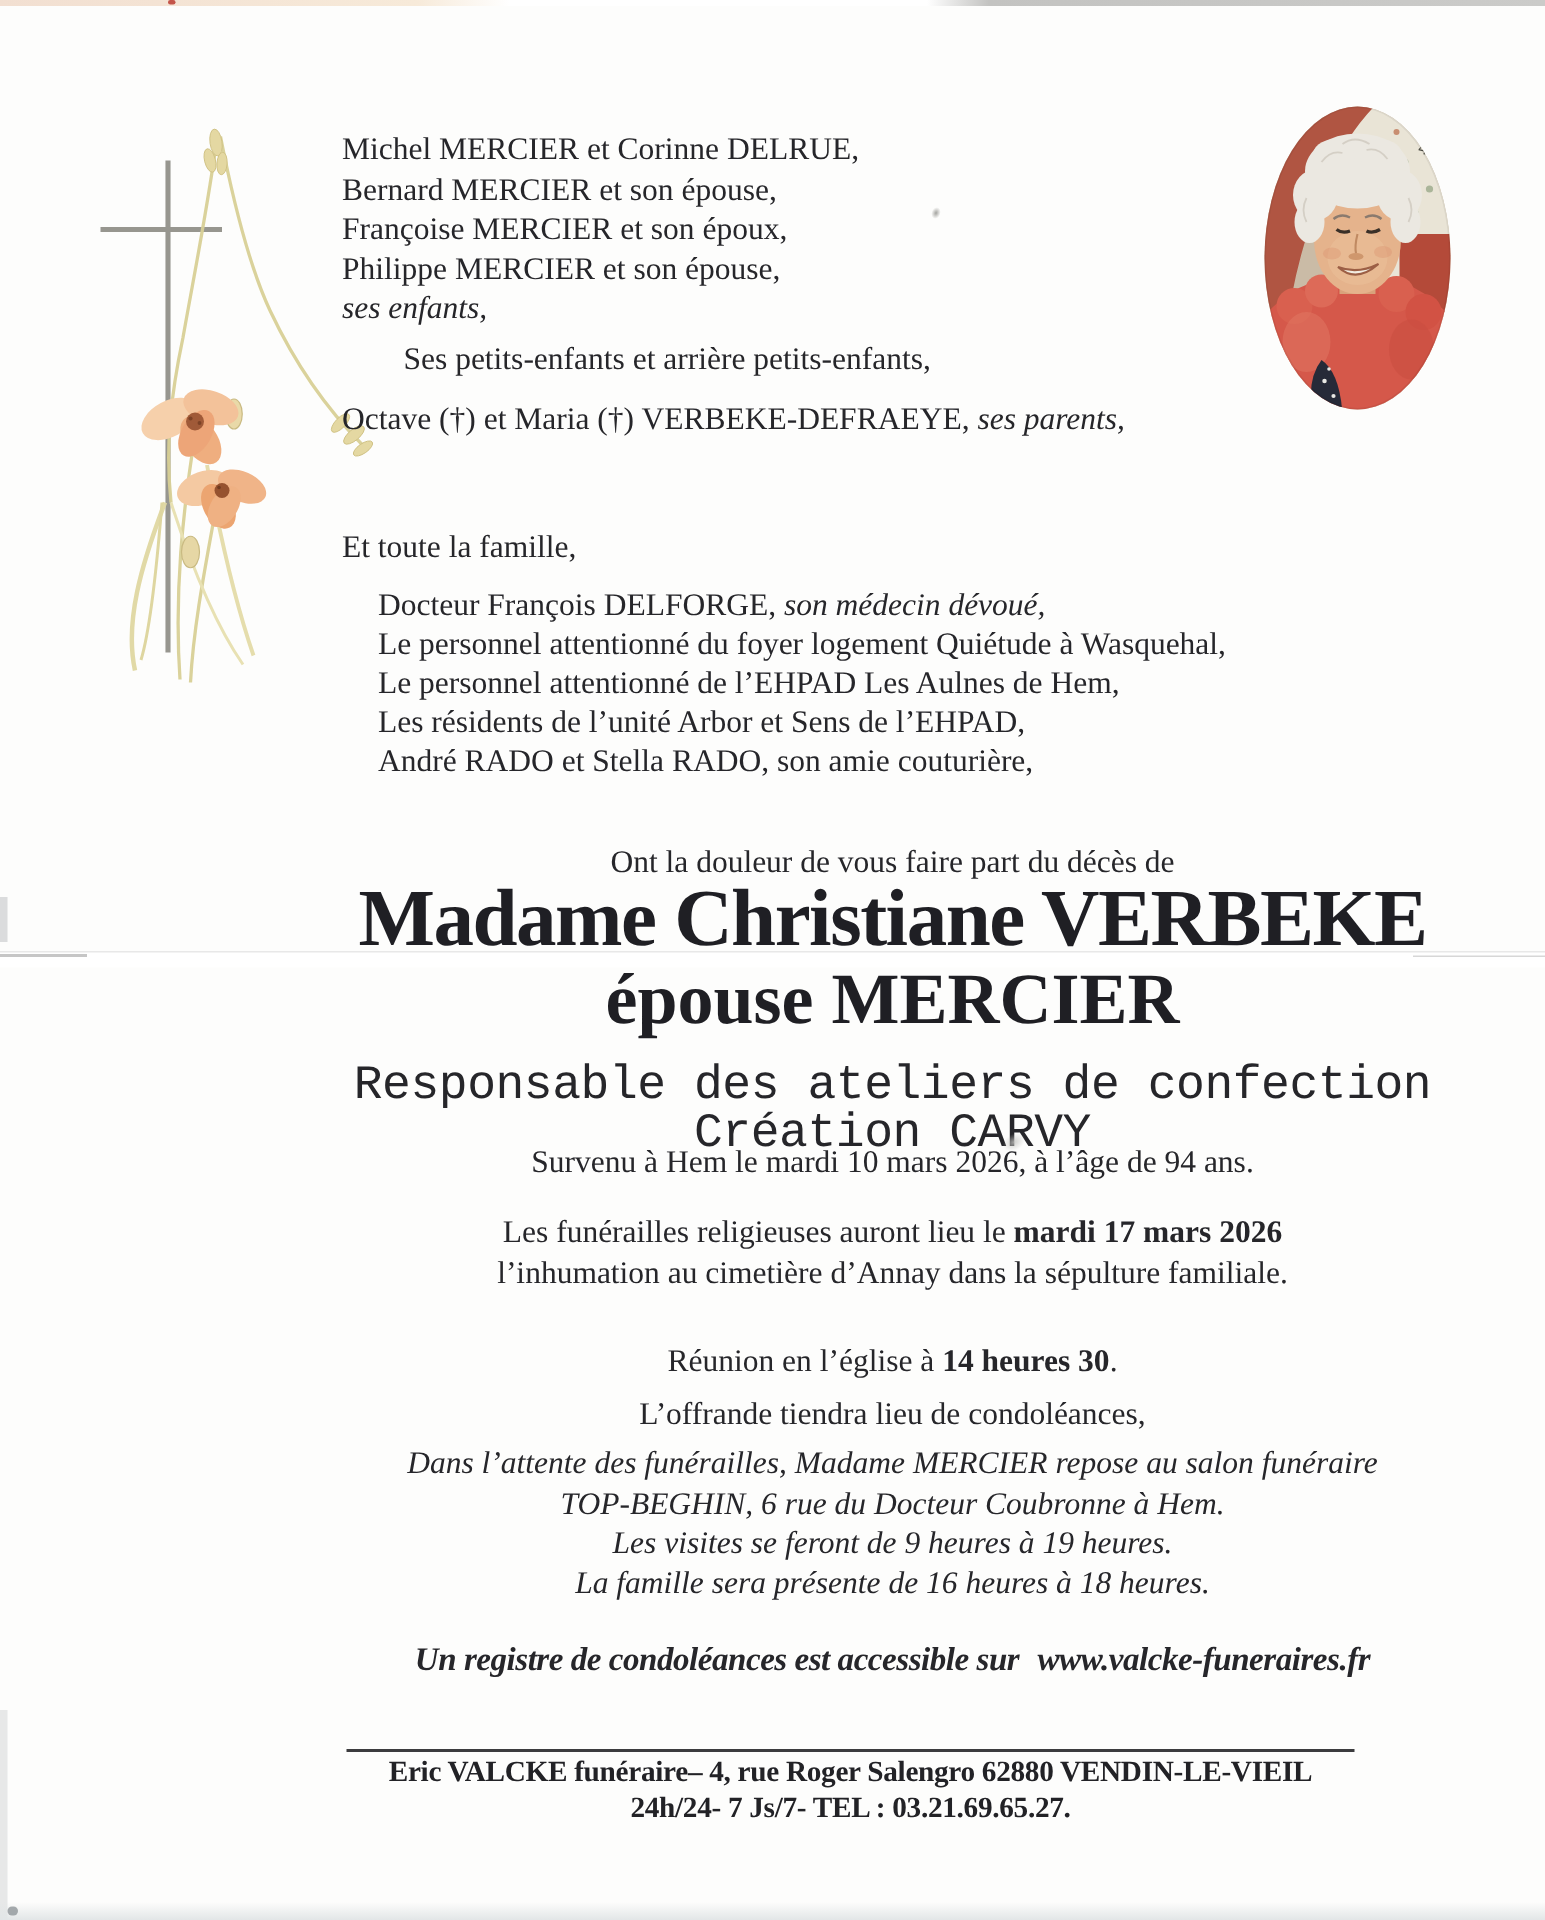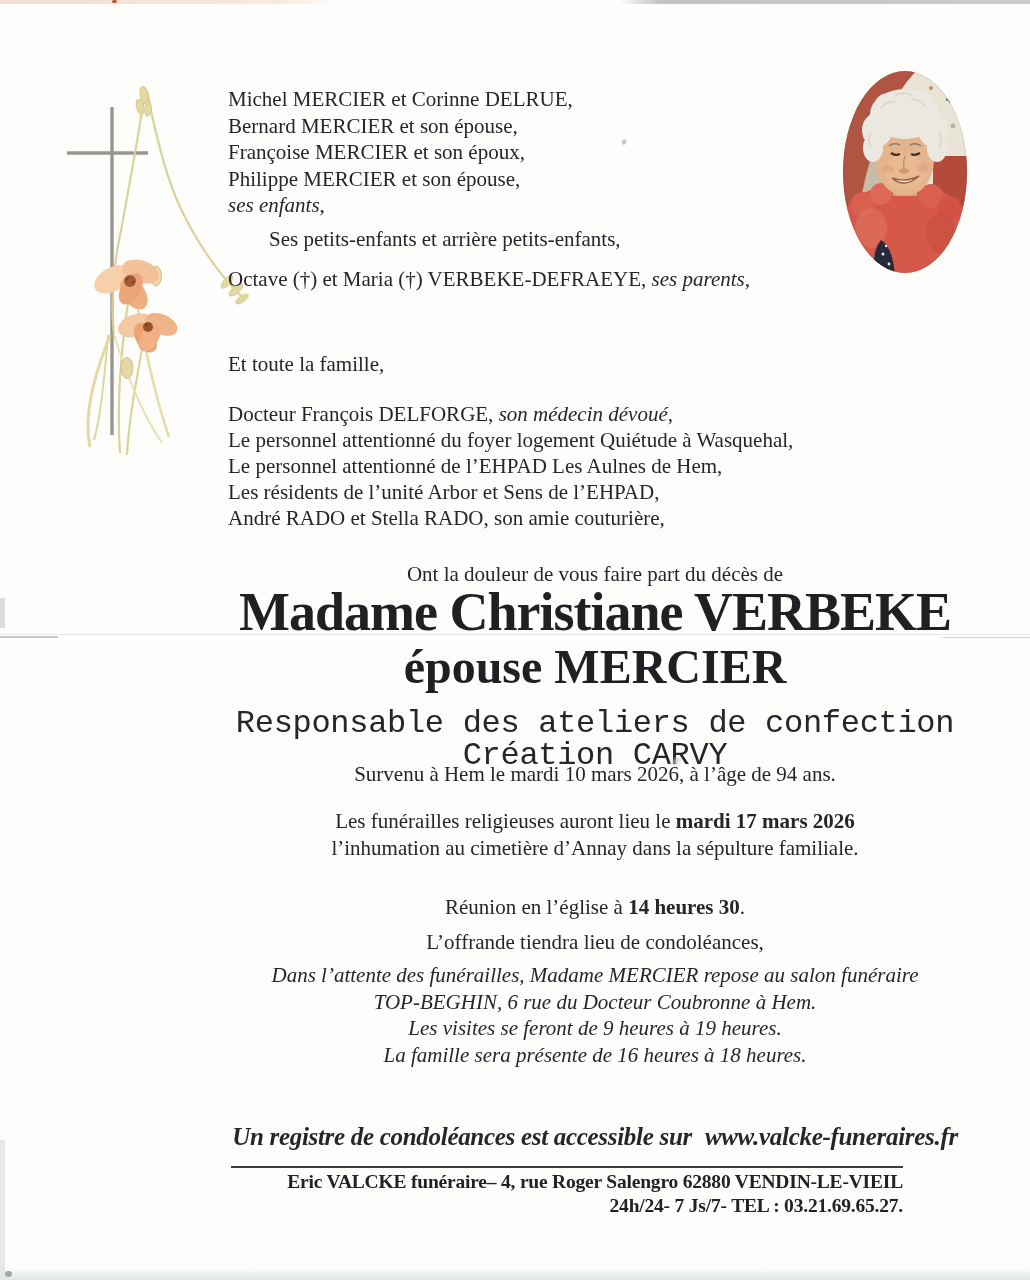--- a/index.html
+++ b/index.html
@@ -17,45 +17,45 @@
   .blk{position:absolute;left:228px;width:734px;font-size:21px;line-height:26.5px;}
   .center{text-align:center;}
   .italic{font-style:italic;}
   .line{white-space:nowrap;}
 
   #children{top:86px;}
   #grandchildren{top:226px;margin-left:41px;}
   #parents{top:266px;}
   #sister{top:306px;}
   #family-all{top:351px;}
-  #caregivers{top:401px;line-height:26px;}
+  #caregivers{top:390px;line-height:26px;margin-left:24px;}
 
   #intro{top:561px;}
   #deceased-name{
     top:584px;font-size:54px;font-weight:bold;line-height:56px;
     letter-spacing:-1px;color:#1f1f24;white-space:nowrap;
   }
   #married-name{top:642px;font-size:48px;font-weight:bold;line-height:50px;color:#1f1f24;}
   #occupation{top:708px;font-size:32px;line-height:32px;letter-spacing:-0.3px;font-family:Liberation Mono, monospace;}
 
   #death-line{top:761px;}
   #funeral{top:808px;line-height:26.5px;}
   #meeting{top:894px;}
   #offering{top:929px;}
   #visitation{top:962px;line-height:26.5px;}
-  #register{top:1124px;font-size:25px;font-weight:bold;letter-spacing:-0.3px;}
+  #register{top:1093px;font-size:22px;font-weight:bold;letter-spacing:-0.3px;}
   #register .url{margin-left:7px;}
 
   #footer-rule{
     position:absolute;left:231px;top:1166px;width:672px;height:0;
     border-top:2px solid #3c3c3e;
   }
   #footer{
     position:absolute;left:231px;top:1170px;width:672px;
-    text-align:right;font-weight:bold;font-size:19.5px;line-height:24px;
+    text-align:center;font-weight:bold;font-size:19.5px;line-height:24px;
     letter-spacing:-0.2px;color:#222226;
   }
 
   
   #illustration{position:absolute;left:50px;top:85px;width:200px;height:390px;}
   #portrait{position:absolute;left:841px;top:68px;width:128px;height:208px;}
 
   
   .artifact{position:absolute;pointer-events:none;}
   #scan-top{left:0;top:0;width:1030px;height:4px;

